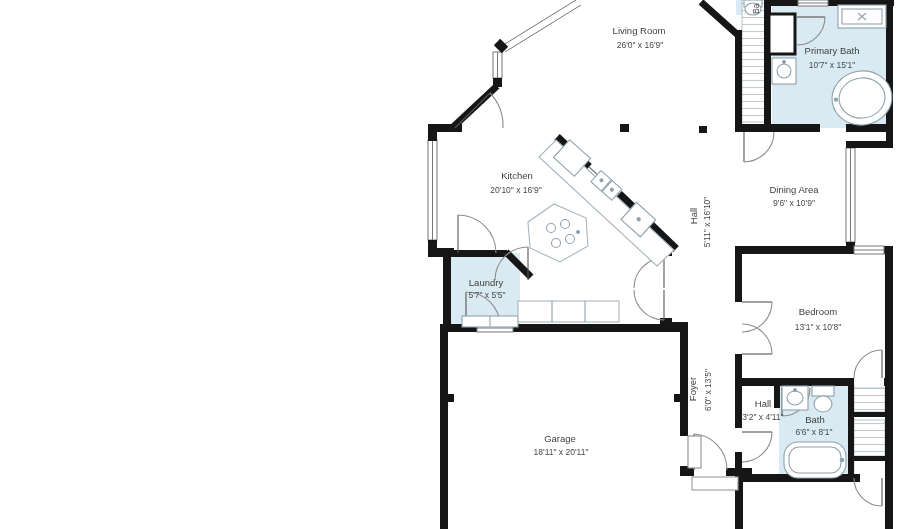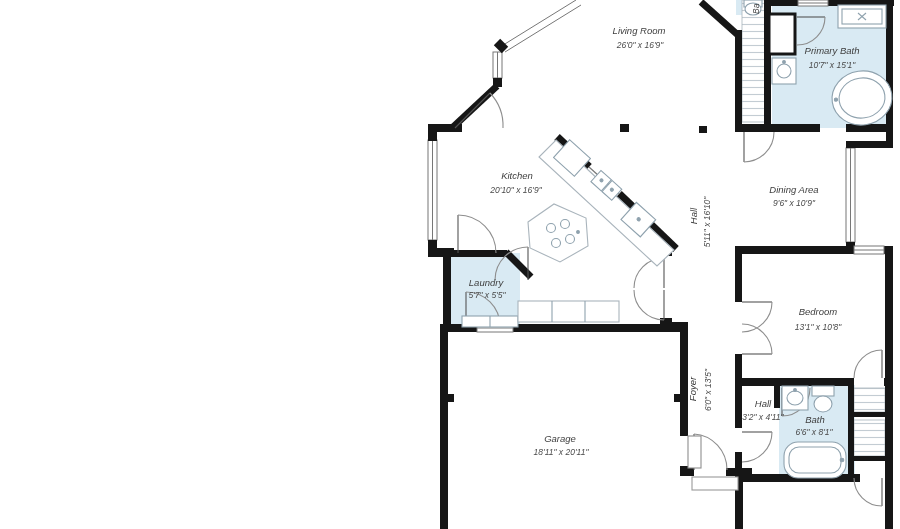--- a/index.html
+++ b/index.html
@@ -1,17 +1,17 @@
 <!DOCTYPE html>
 <html><head>
 <meta charset="utf-8">
 <style>
   html,body{margin:0;padding:0;background:#ffffff;}
   .canvas{position:relative;width:900px;height:529px;background:#ffffff;overflow:hidden;
-          font-family:"Liberation Sans", sans-serif;font-style:italic;}
+          font-family:"Liberation Sans", sans-serif;}
   svg{position:absolute;left:0;top:0;}
   .room-name{font-size:9.5px;fill:#3e3e3e;}
   .room-dims{font-size:8.5px;fill:#4a4a4a;}
   text{font-family:"Liberation Sans", sans-serif;}
 </style>
 </head>
 <body>
 
 <div class="canvas">
 <svg width="900" height="529" viewBox="0 0 900 529">

